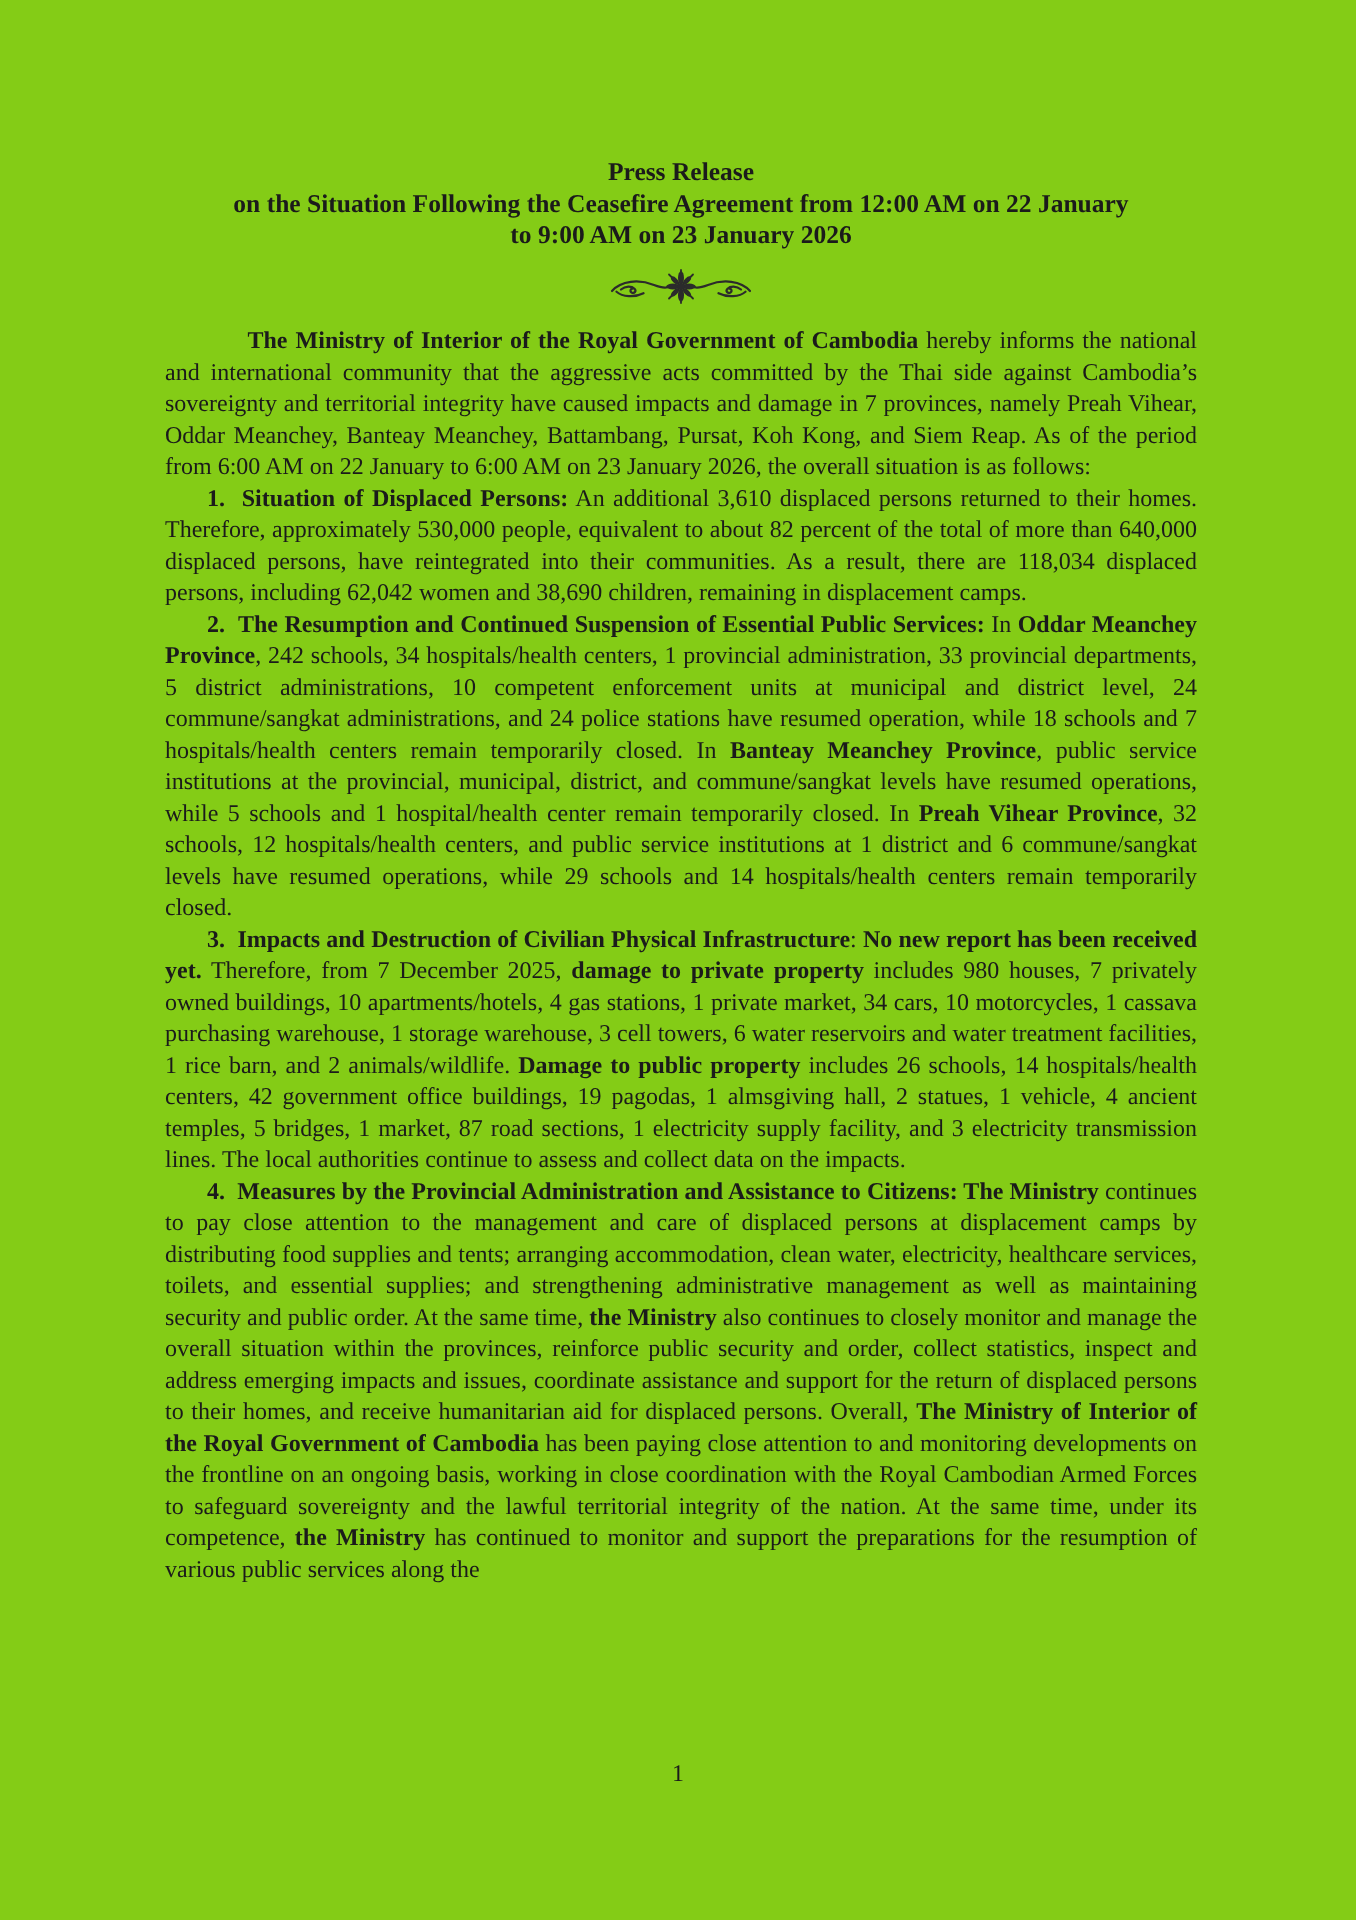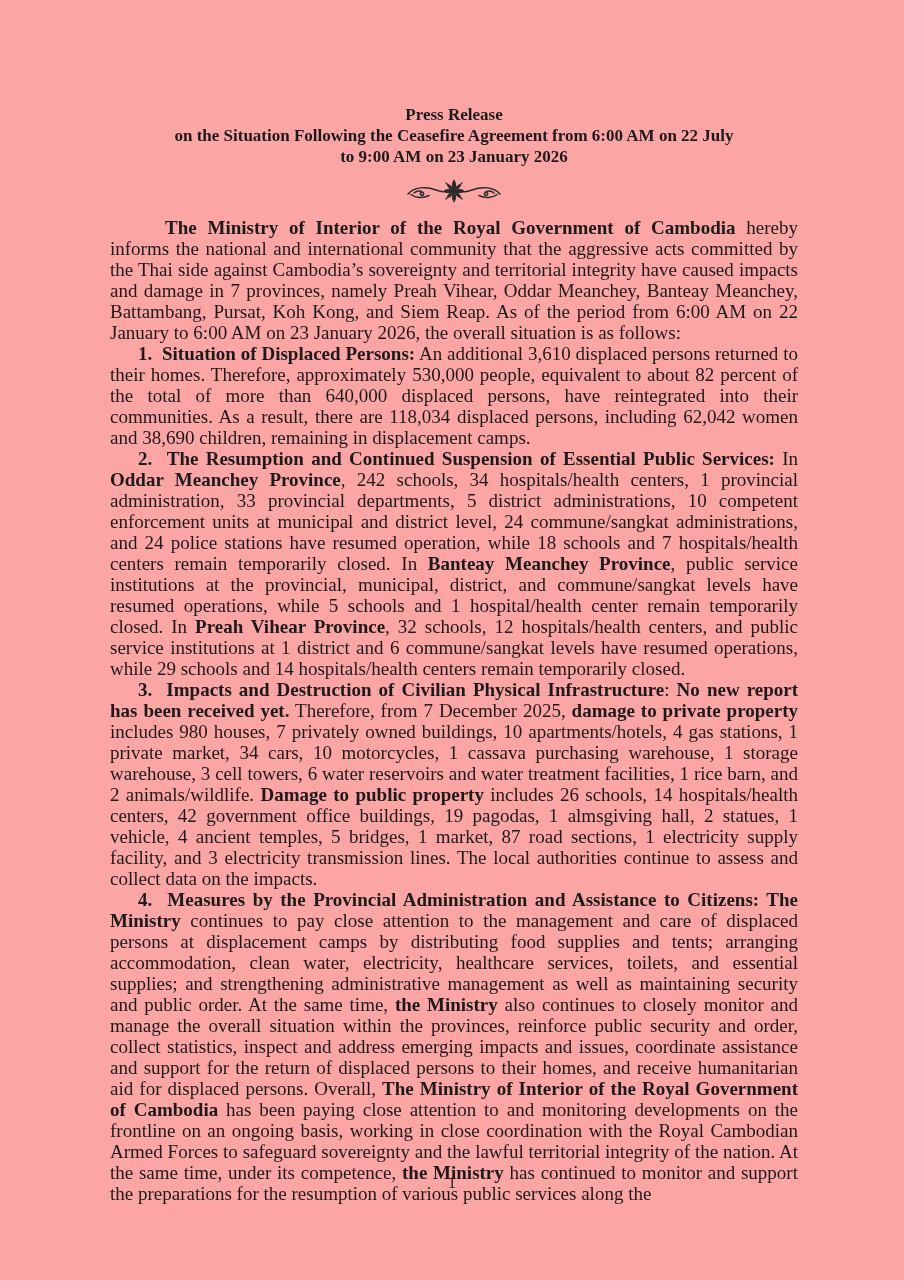--- a/index.html
+++ b/index.html
@@ -1,20 +1,20 @@
 <!DOCTYPE html>
 <html><head>
 <meta charset="utf-8">
 <style>
   html,body{margin:0;padding:0;background:#e8e8e8;}
   .page{
     position:relative;
     width:904px;height:1280px;
     margin:0 auto;
-    background:#fca5a5;
+    background:#84cc16;
     color:#1b1b1b;
     font-family:"Liberation Serif", serif;
     overflow:hidden;
   }
   .content{
     position:absolute;
     left:110px;top:104px;
     width:688px;
   }
   .title{
@@ -23,21 +23,21 @@
     font-size:17px;
     line-height:21px;
   }
   .ornament{
     text-align:center;
     margin:11px 0 13px 0;
     height:26px;
   }
   p.body{
     margin:0;
-    font-size:19px;
+    font-size:16px;
     line-height:21px;
     text-align:justify;
     text-justify:inter-word;
   }
   .indent-lg{text-indent:55px;}
   .indent-sm{text-indent:28px;}
   .b{font-weight:bold;}
   .footer{
     position:absolute;
     left:0;right:0;top:1172px;
@@ -47,21 +47,21 @@
   }
 </style>
 </head>
 <body>
 
 <div class="page">
   <div class="content">
 
     <div class="title">
       <div>Press Release</div>
-      <div>on the Situation Following the Ceasefire Agreement from 6:00 AM on 22 July</div>
+      <div>on the Situation Following the Ceasefire Agreement from 12:00 AM on 22 January</div>
       <div>to 9:00 AM on 23 January 2026</div>
     </div>
 
     <div class="ornament">
       <svg width="100" height="26" viewBox="0 0 100 26" aria-hidden="true">
         <g fill="none" stroke="#2b2b2b" stroke-width="1.5" stroke-linecap="round">
           <path d="M4 16 C10 9, 22 8, 32 12 C36 13.5, 39 14, 41 13.5"></path>
           <path d="M7 16.5 C11 20, 19 20.5, 25 17.5"></path>
           <path d="M10 15 C13 12.5, 17 12.5, 19 14.5 C20.5 16, 19 18, 17 17 C15.8 16.3, 16.2 14.6, 17.6 14.4"></path>
           <path d="M96 16 C90 9, 78 8, 68 12 C64 13.5, 61 14, 59 13.5"></path>

